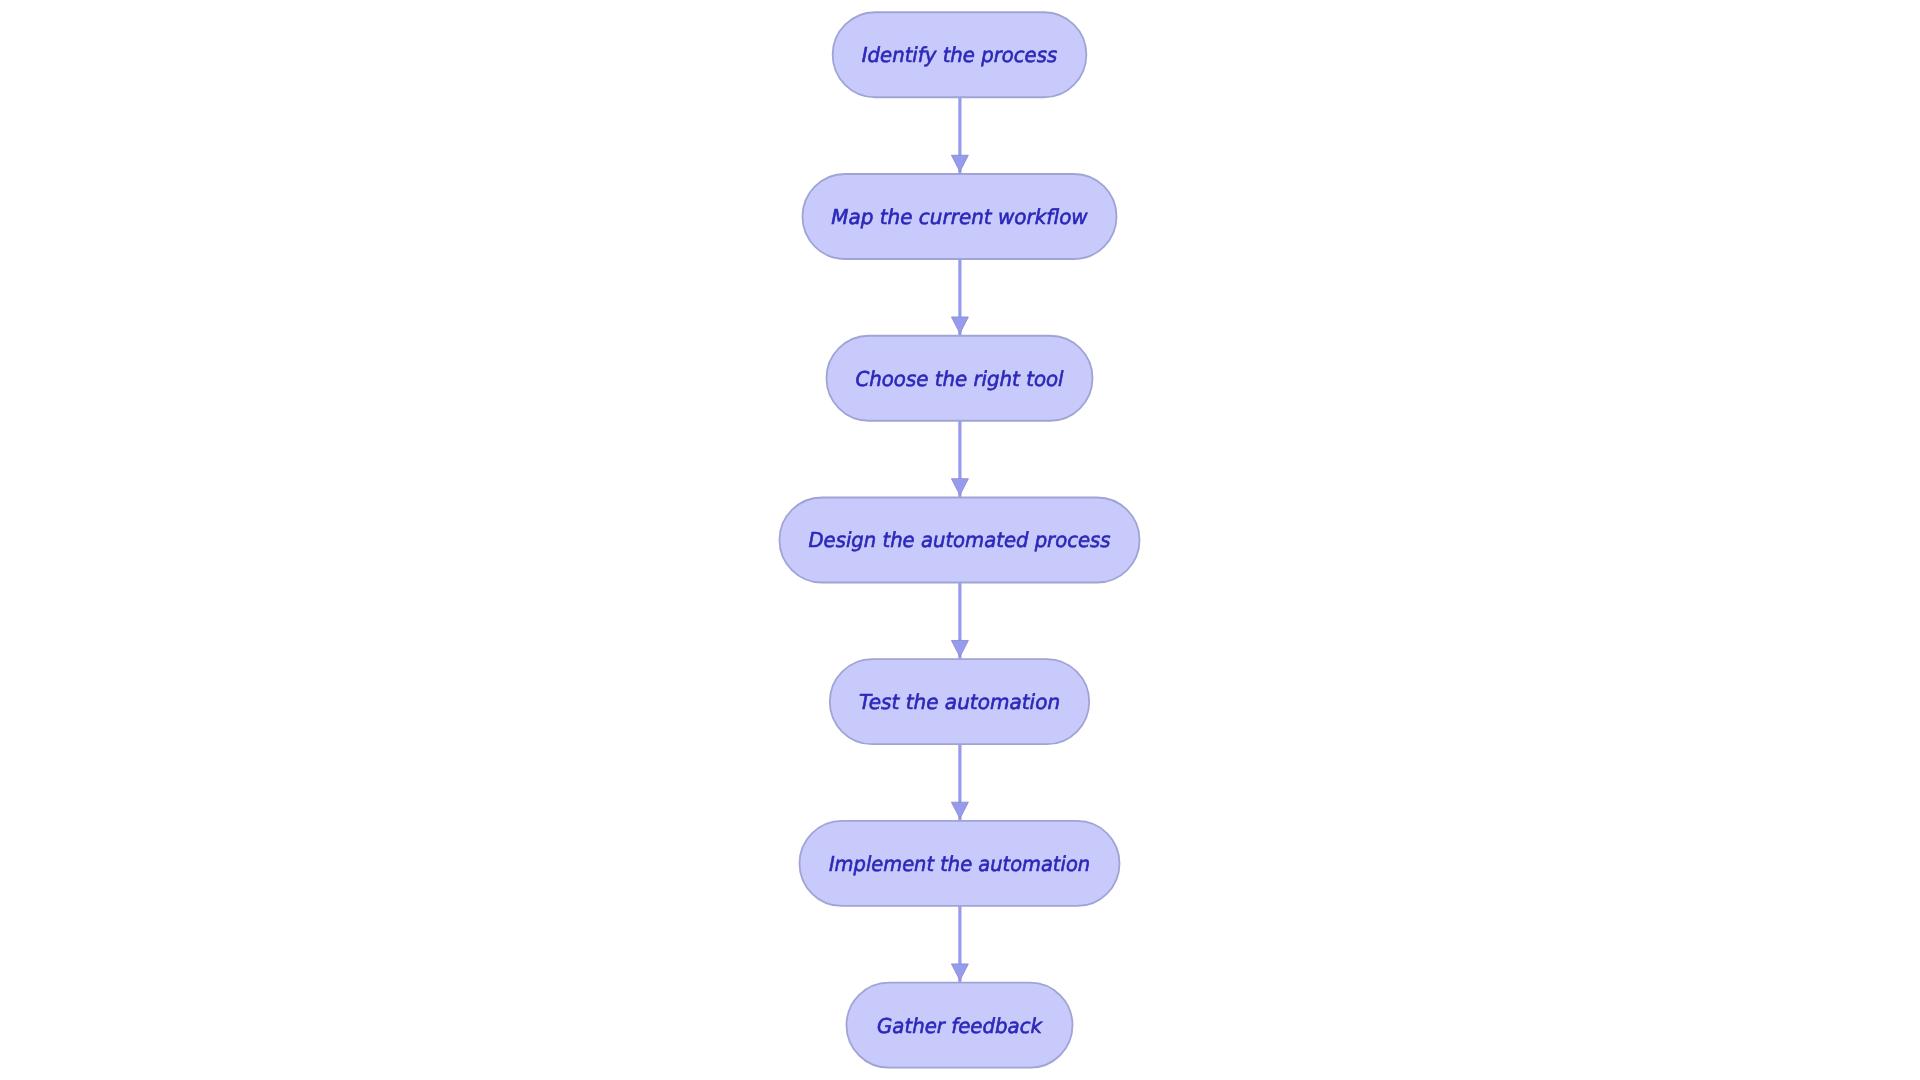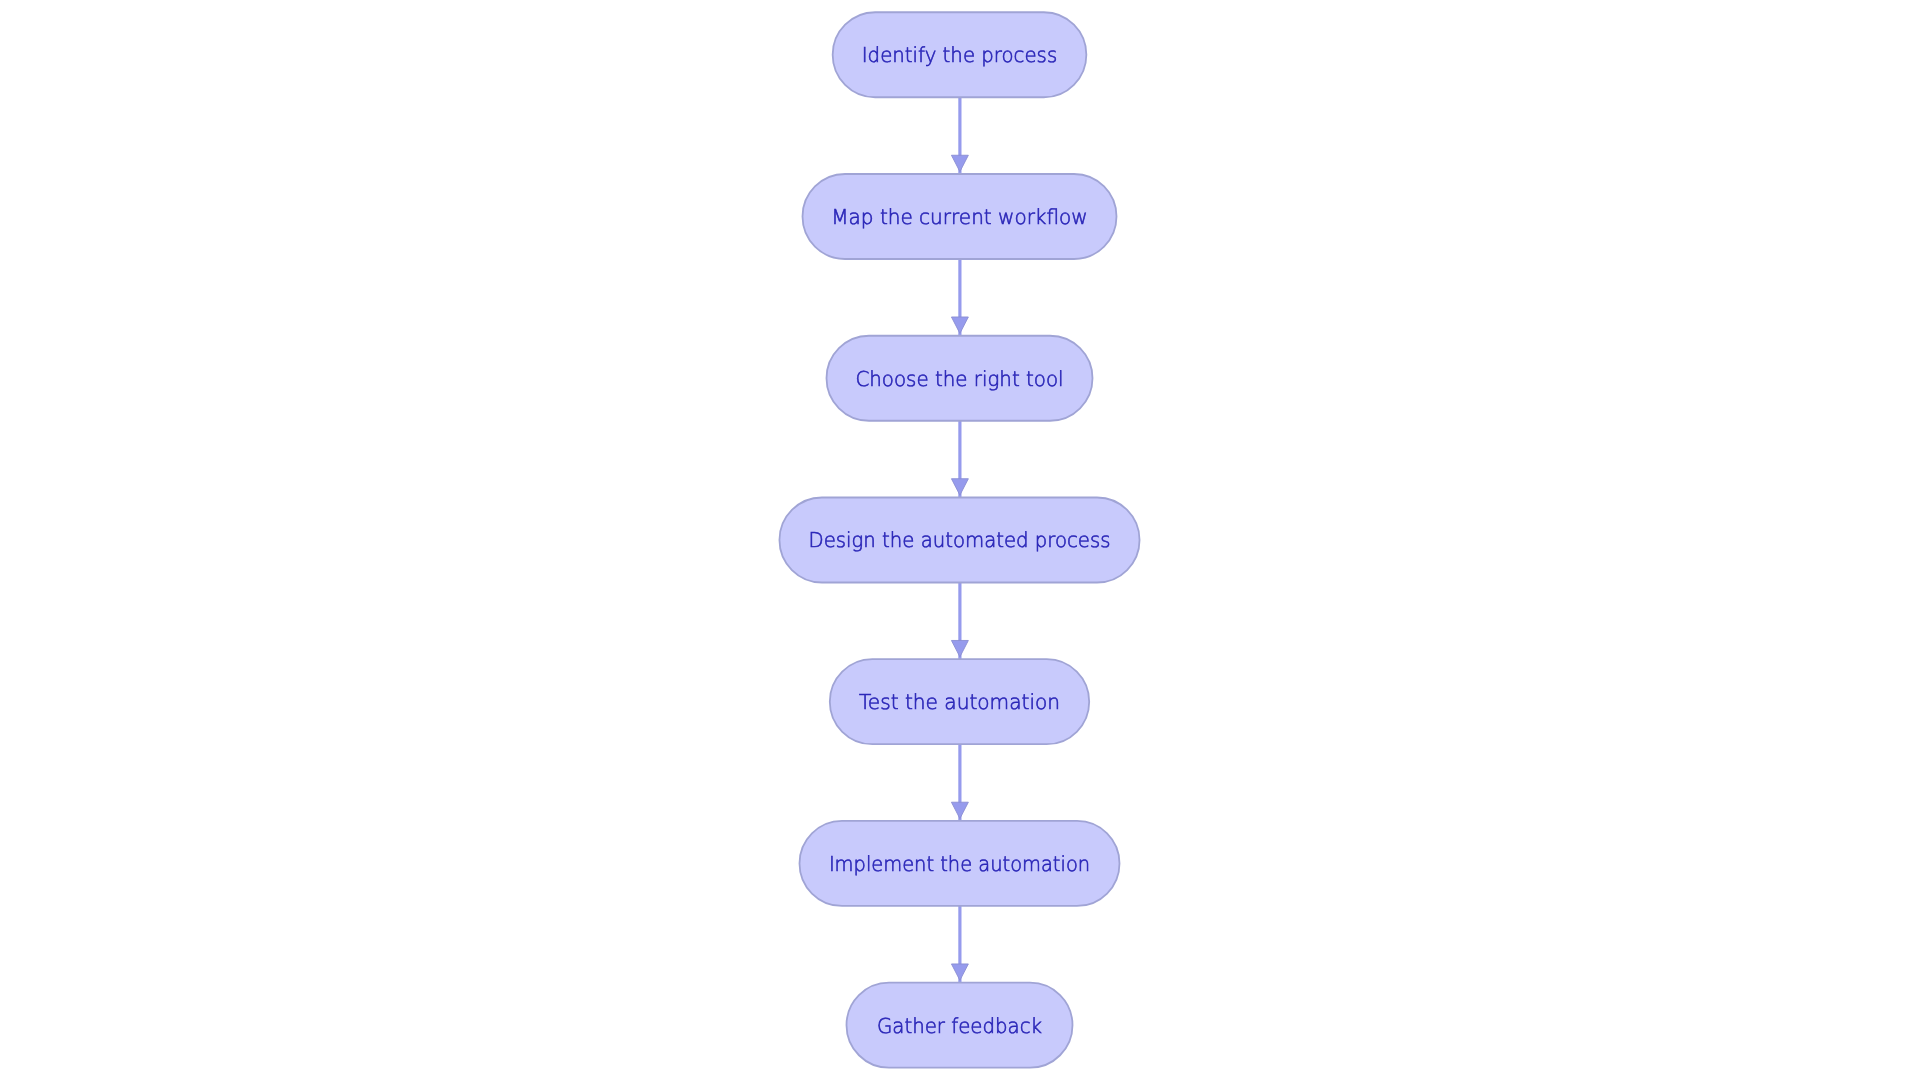--- a/index.html
+++ b/index.html
@@ -19,20 +19,21 @@
     width: 1920px;
     height: 1080px;
     background: var(--bg);
     overflow: hidden;
   }
   #flowchart-root {
     position: relative;
     width: 1880px;
     height: 1080px;
     background: var(--bg);
+    font-style: italic;
   }
   svg#flow-svg {
     display: block;
     width: 1920px;
     height: 1080px;
   }
   .node-shape {
     fill: var(--node-fill);
     stroke: var(--node-stroke);
     stroke-width: 1.8;

